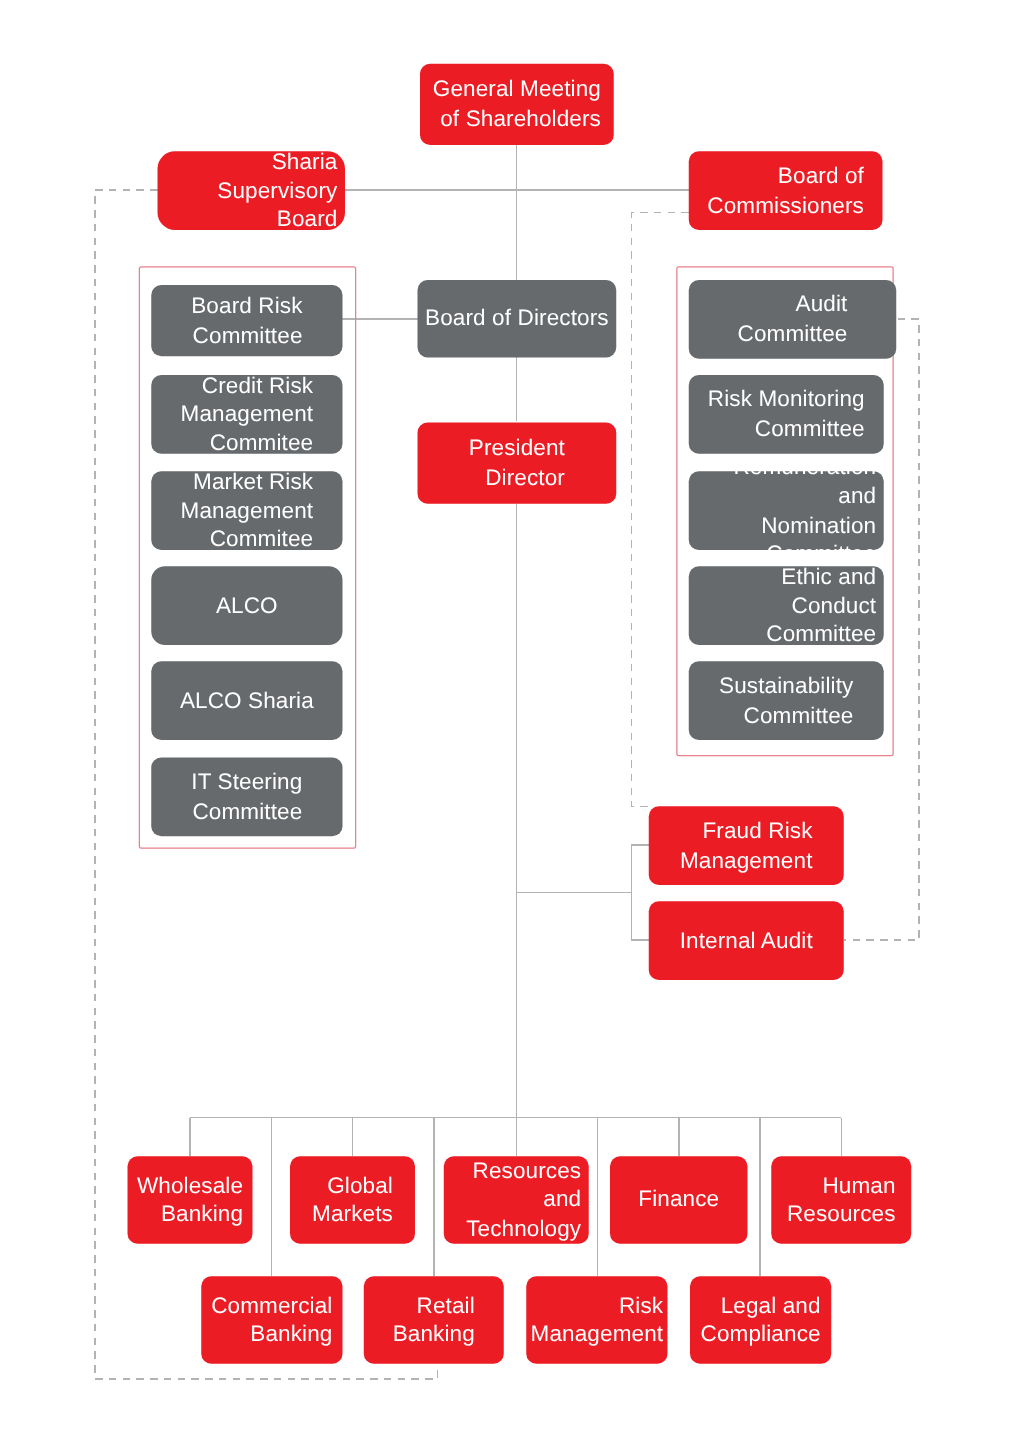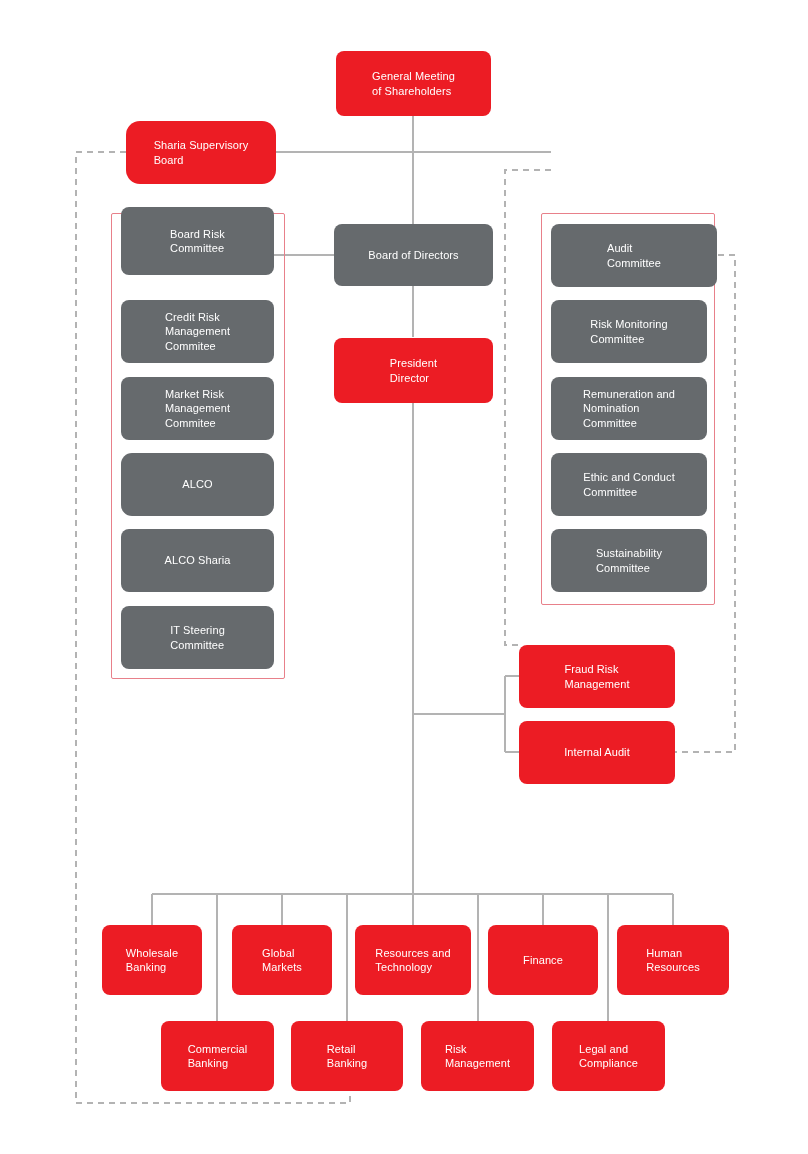--- a/index.html
+++ b/index.html
@@ -26,23 +26,23 @@
     pointer-events: none;
   }
   .node {
     position: absolute;
     box-sizing: border-box;
     border-radius: 8px;
     color: #ffffff;
     display: flex;
     align-items: center;
     justify-content: center;
-    text-align: left;
+    text-align: right;
     line-height: 1.28;
-    font-size: 11px;
+    font-size: 18px;
     letter-spacing: 0.1px;
     padding: 4px 6px;
     white-space: pre-line;
     z-index: 3;
   }
   .node.red   { background: #ec1c24; }
   .node.gray  { background: #666a6d; }
   .group-box {
     position: absolute;
     box-sizing: border-box;
@@ -100,27 +100,29 @@
 
   <div class="group-box" style="left:111px; top:213px; width:174px; height:466px;"></div>
   <div class="group-box" style="left:541px; top:213px; width:174px; height:392px;"></div>
 
   <div class="node red" style="left:336px; top:51px; width:155px; height:65px;">General Meeting
 of Shareholders</div>
 
   <div class="node red" style="left:126px; top:121px; width:150px; height:63px;border-radius:14px;">Sharia Supervisory
 Board</div>
 
+  <div class="node red" style="left:551px; top:121px; width:155px; height:63px;">Board of
+Commissioners</div>
 
   <div class="node gray" style="left:334px; top:224px; width:159px; height:62px;">Board of Directors</div>
 
   <div class="node red" style="left:334px; top:338px; width:159px; height:65px;">President
 Director</div>
 
-  <div class="node gray" style="left:121px; top:207px; width:153px; height:68px;">Board Risk
+  <div class="node gray" style="left:121px; top:228px; width:153px; height:57px;">Board Risk
 Committee</div>
 
   <div class="node gray" style="left:121px; top:300px; width:153px; height:63px;">Credit Risk
 Management
 Commitee</div>
 
   <div class="node gray" style="left:121px; top:377px; width:153px; height:63px;">Market Risk
 Management
 Commitee</div>
 

